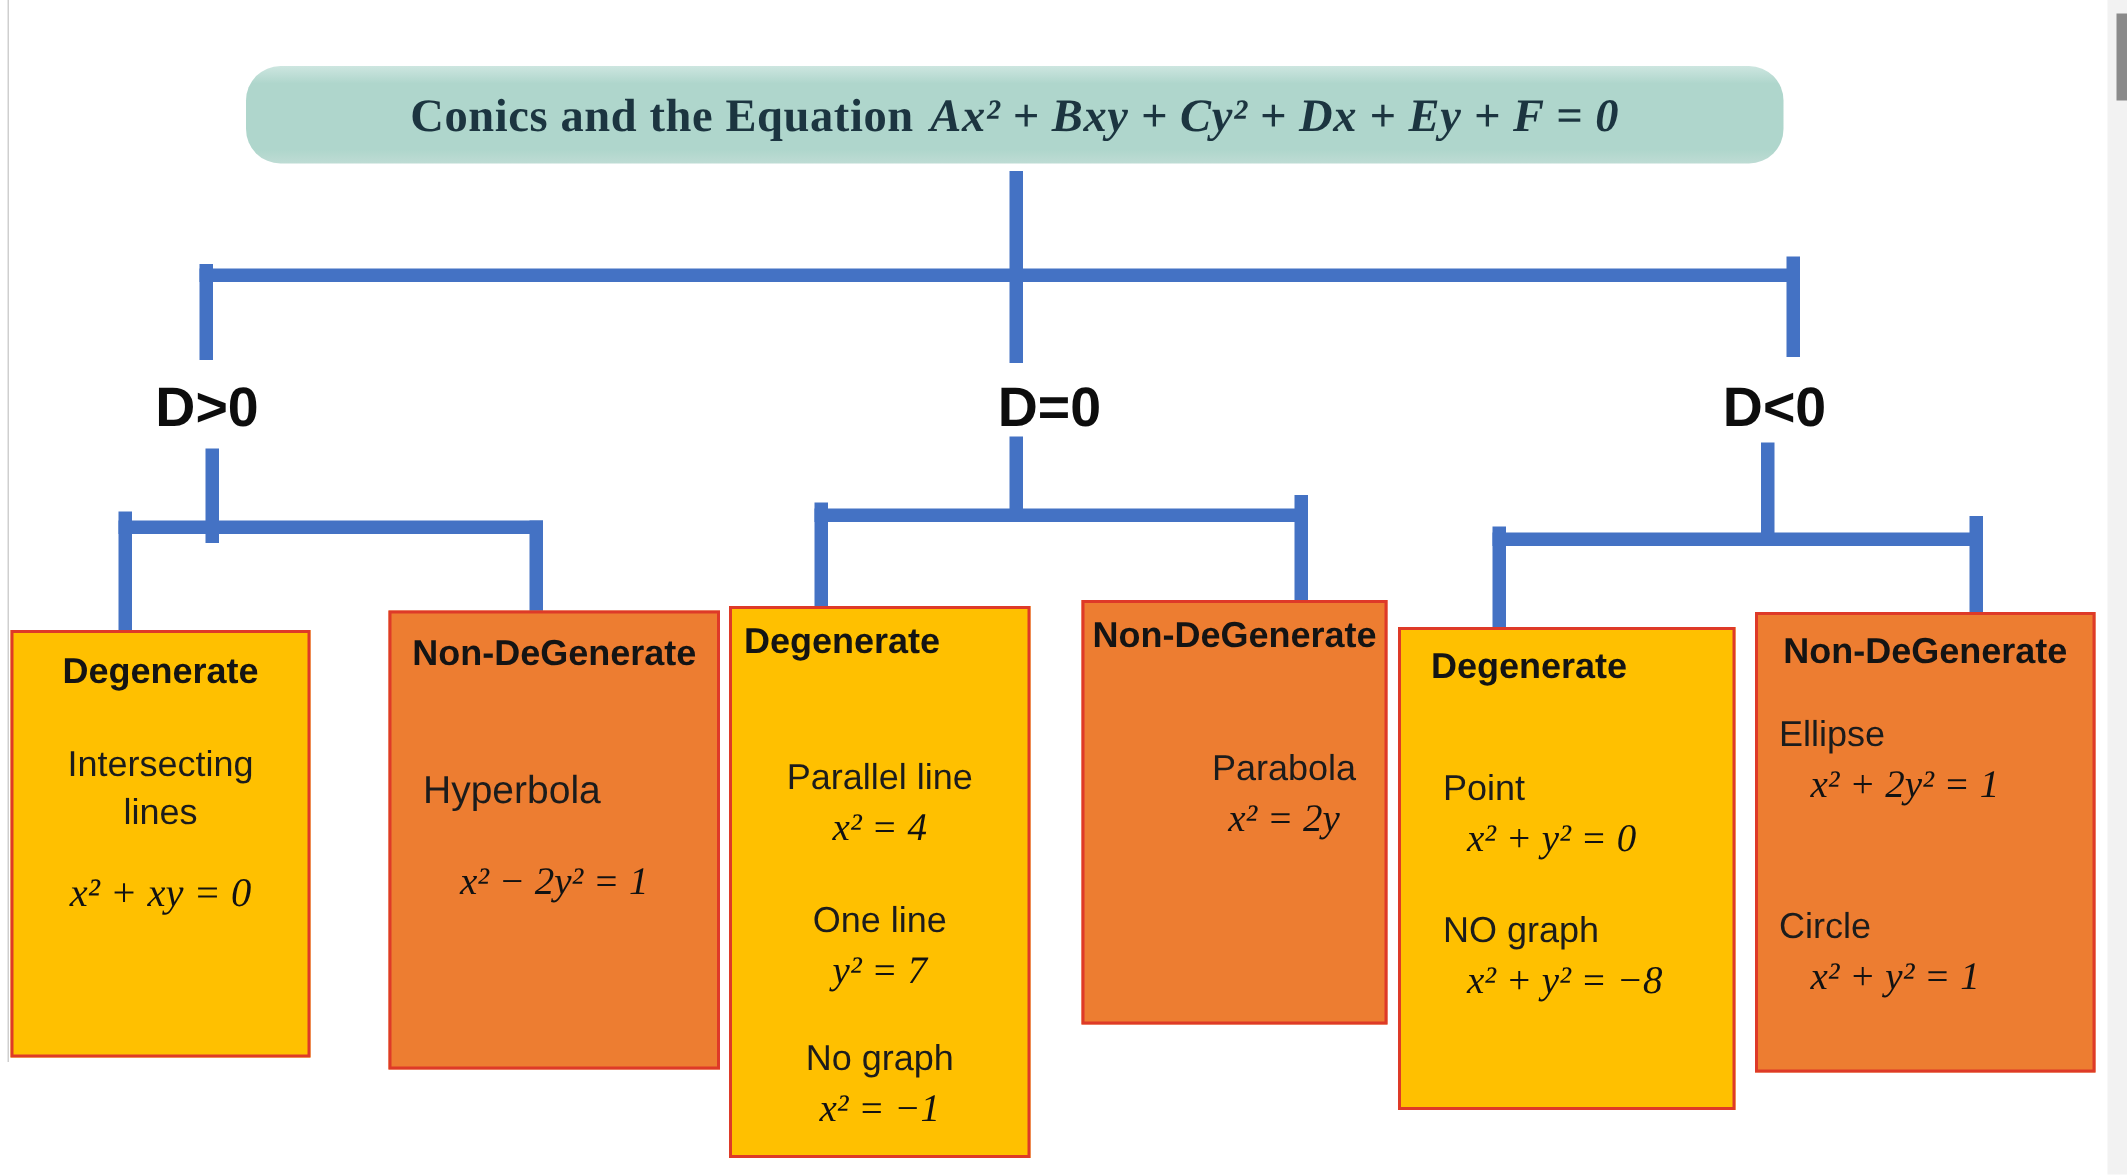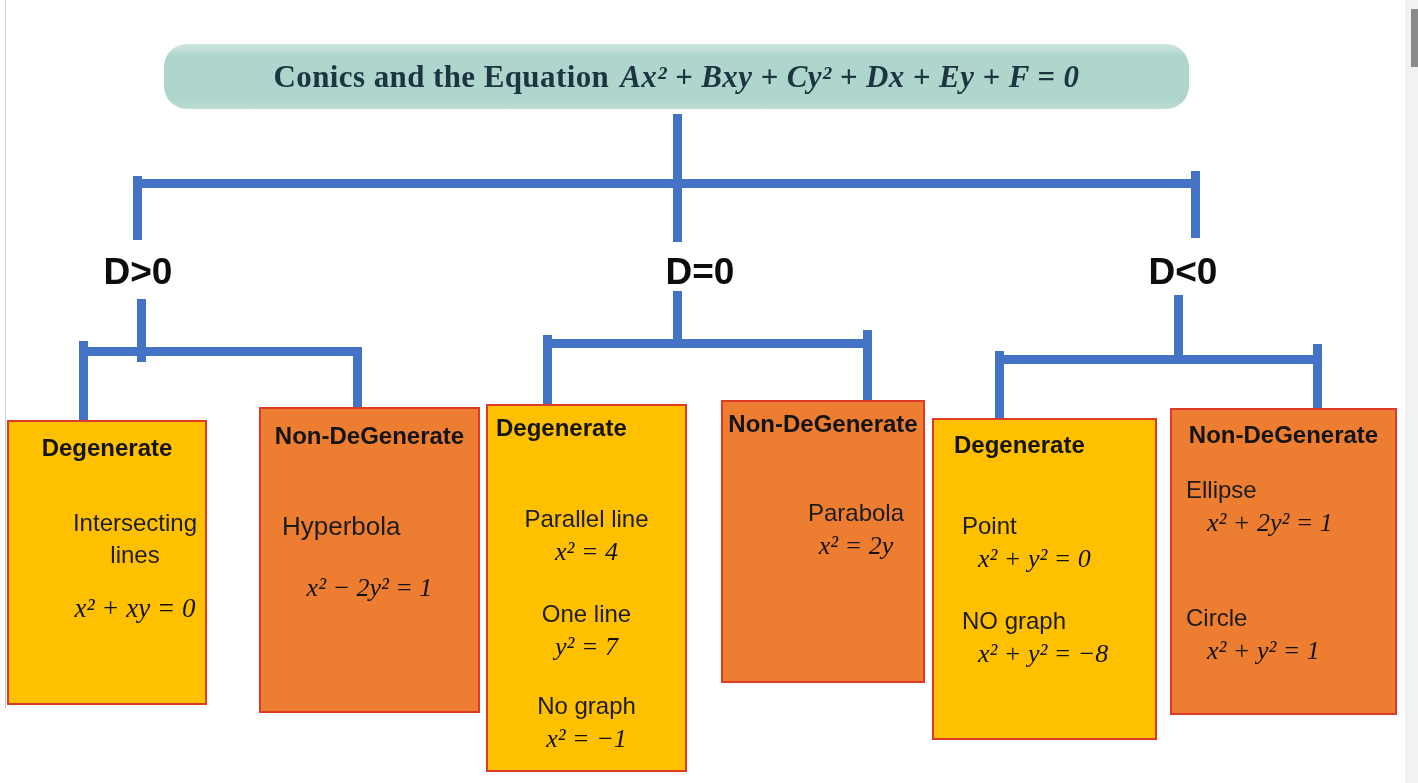--- a/index.html
+++ b/index.html
@@ -52,21 +52,21 @@
   .c-d3-stem     {left:1174px;top:295px;width:9px;height:68px;}
   .c-d3-h        {left:995px;top:355px;width:326px;height:9px;}
   .c-d3-left-v   {left:995px;top:351px;width:9px;height:78px;}
   .c-d3-right-v  {left:1313px;top:344px;width:9px;height:70px;}
   
   .lbl{
     position:absolute;width:112px;text-align:center;
     font-weight:bold;font-size:37px;color:var(--label-text);
   }
   #lbl-d1{left:82px;top:251px;}
-  #lbl-d2{left:644px;top:251px;}
+  #lbl-d2{left:622px;top:251px;text-align:right;}
   #lbl-d3{left:1127px;top:251px;}
   
   .node{position:absolute;border:2px solid var(--node-border);box-sizing:border-box;}
   .deg{background:var(--degenerate-fill);}
   .nondeg{background:var(--nondegenerate-fill);}
   #b1{left:7px;top:420px;width:200px;height:285px;}
   #b2{left:259px;top:407px;width:221px;height:306px;}
   #b3{left:486px;top:404px;width:201px;height:368px;}
   #b4{left:721px;top:400px;width:204px;height:283px;}
   #b5{left:932px;top:418px;width:225px;height:322px;}
@@ -78,21 +78,21 @@
   #b1 .node-title{top:12px;text-align:center;}
   #b2 .node-title{top:13px;text-align:center;}
   #b3 .node-title{top:8px;left:8px;width:auto;}
   #b4 .node-title{top:8px;text-align:center;}
   #b5 .node-title{top:11px;left:20px;width:auto;}
   #b6 .node-title{top:11px;text-align:center;}
   .entry{position:absolute;}
   .entry-name{font-size:24px;color:var(--node-text);line-height:1.32;}
   .entry-eq{font-family:"Liberation Serif",serif;font-style:italic;font-size:26px;color:#121212;margin-top:2px;white-space:nowrap;}
   
-  #b1 .e0{top:85px;left:0;width:100%;text-align:center;padding-left:28px;}
+  #b1 .e0{top:72px;left:0;width:100%;text-align:center;}
   #b1 .e0 .entry-name{padding:0 22px;}
   #b1 .e0 .entry-eq{margin-top:23px;font-size:27px;}
   
   #b2 .e0{top:100px;left:0;width:100%;}
   #b2 .e0 .entry-name{font-size:26px;padding-left:21px;}
   #b2 .e0 .entry-eq{margin-top:30px;text-align:center;}
   
   #b3 .e0,#b3 .e1,#b3 .e2{left:0;width:100%;text-align:center;}
   #b3 .e0{top:97px;}
   #b3 .e1{top:192px;}

